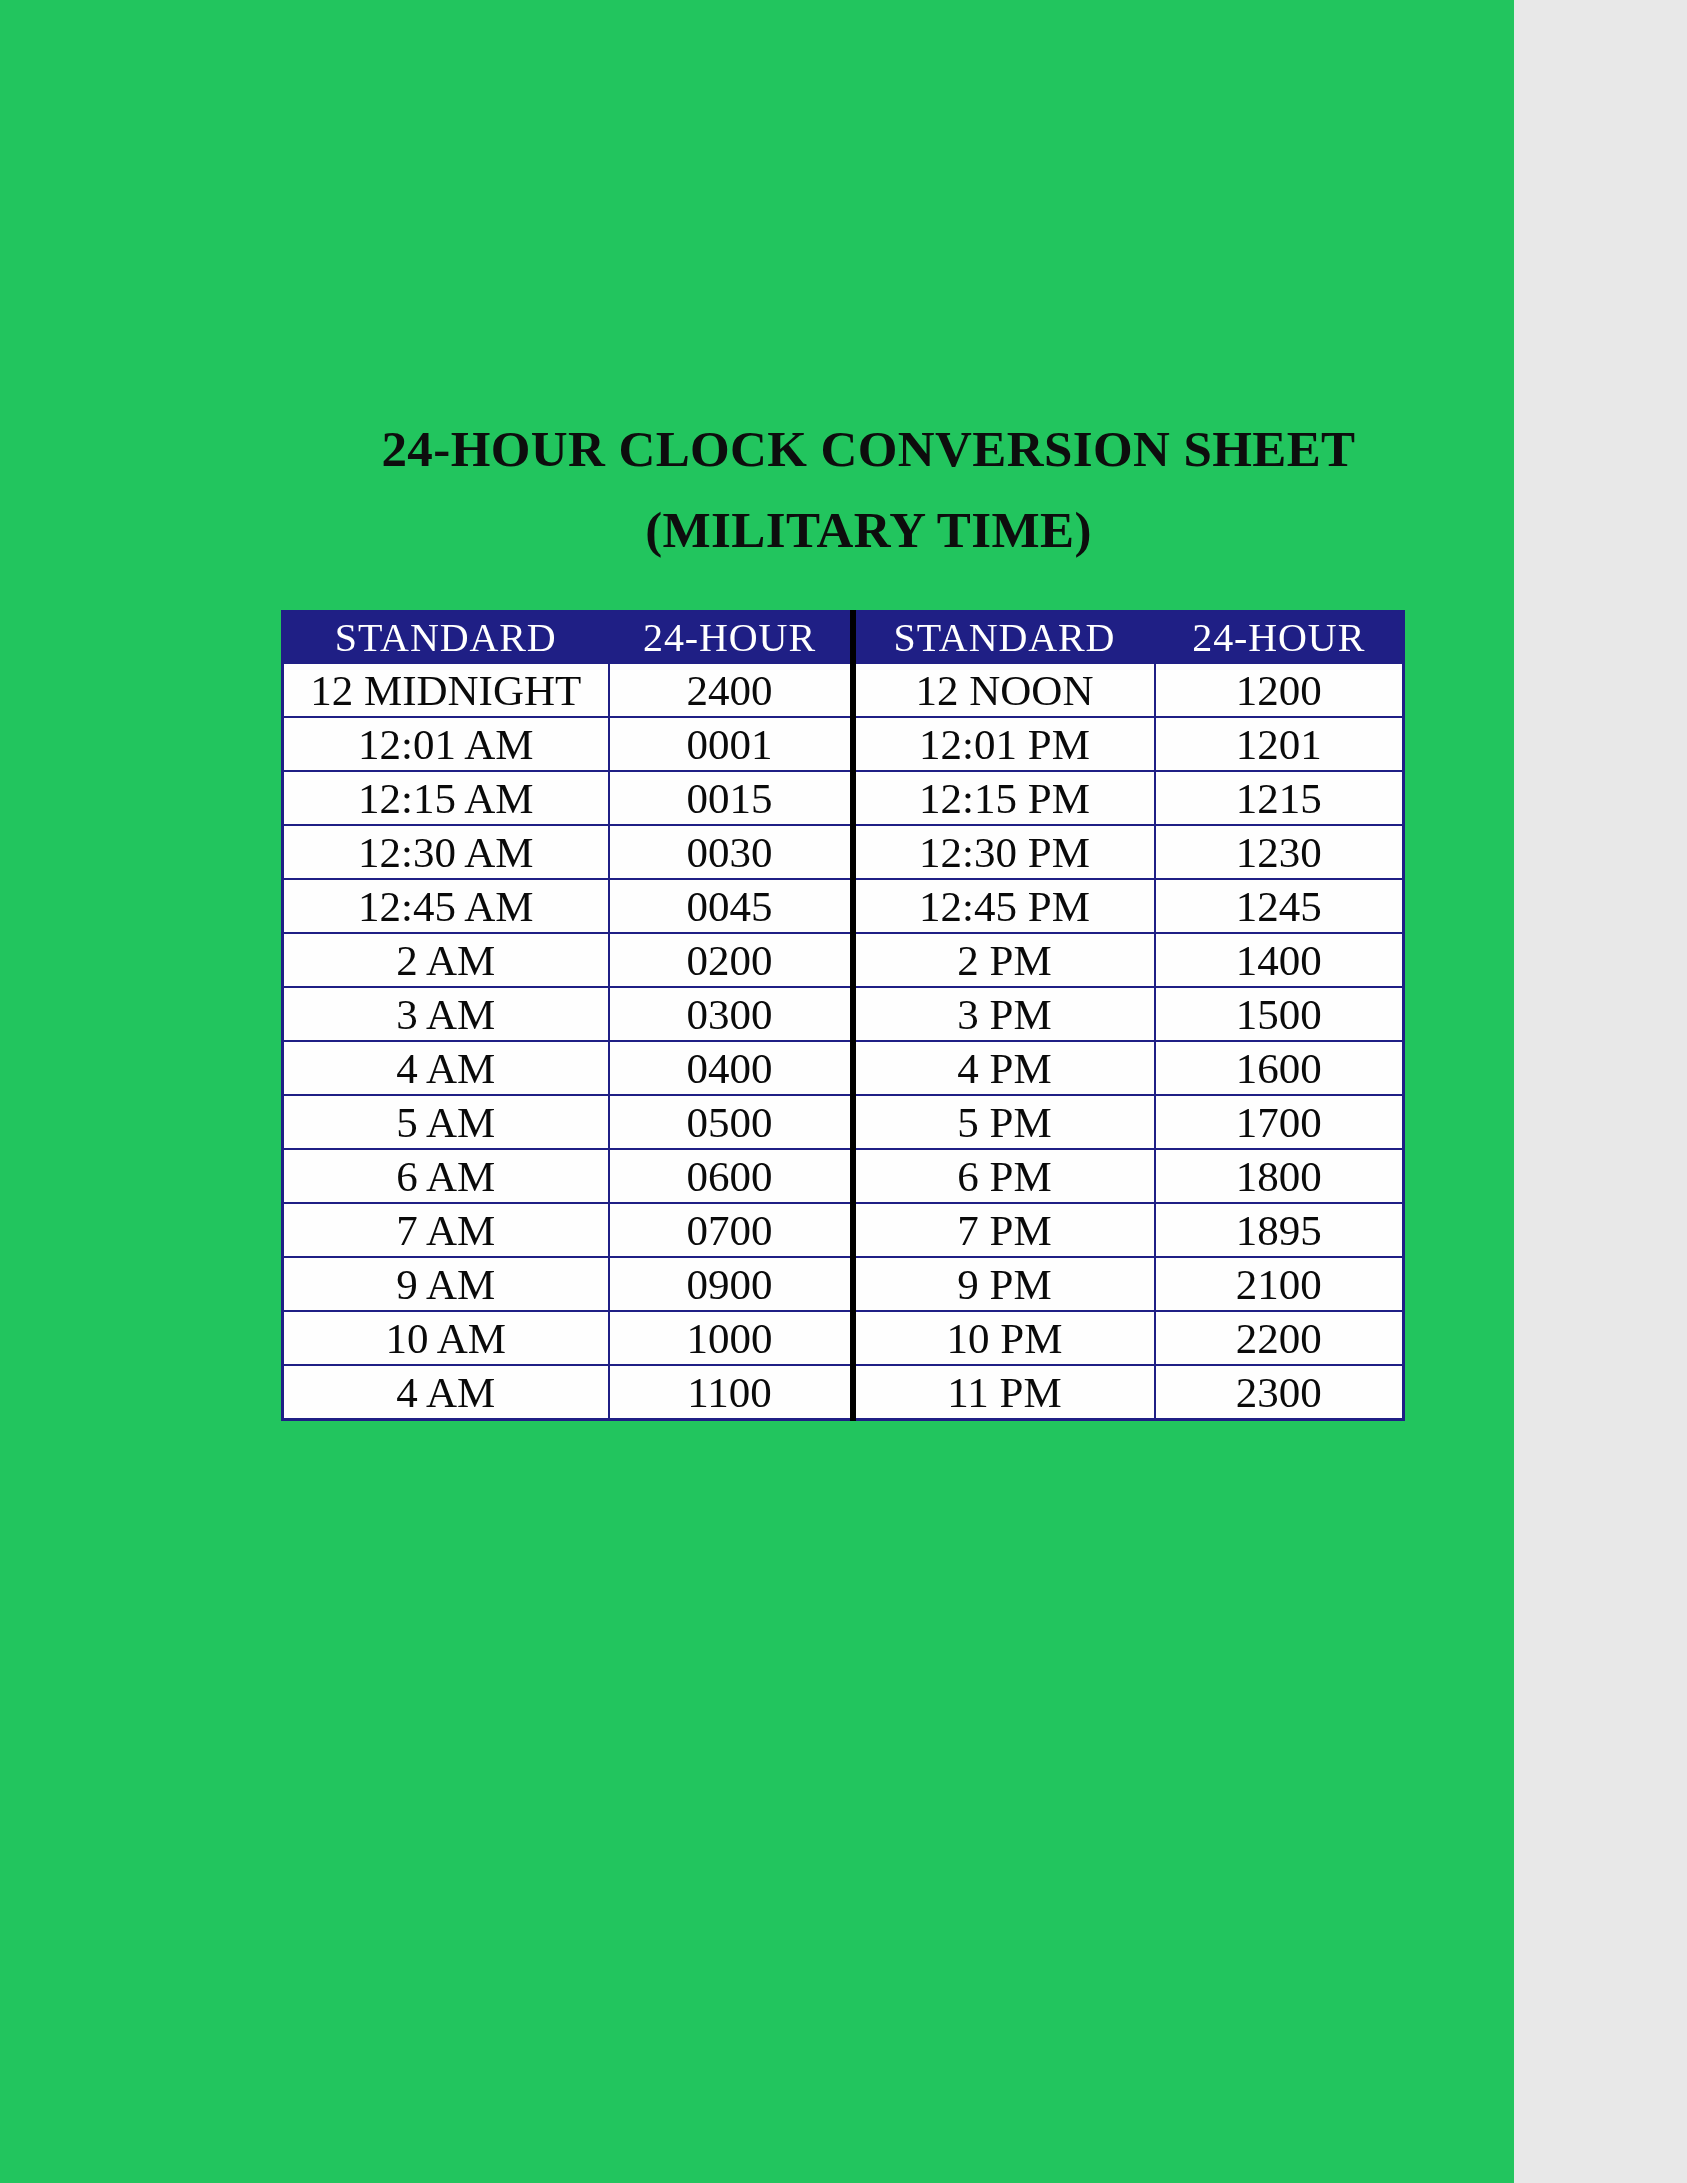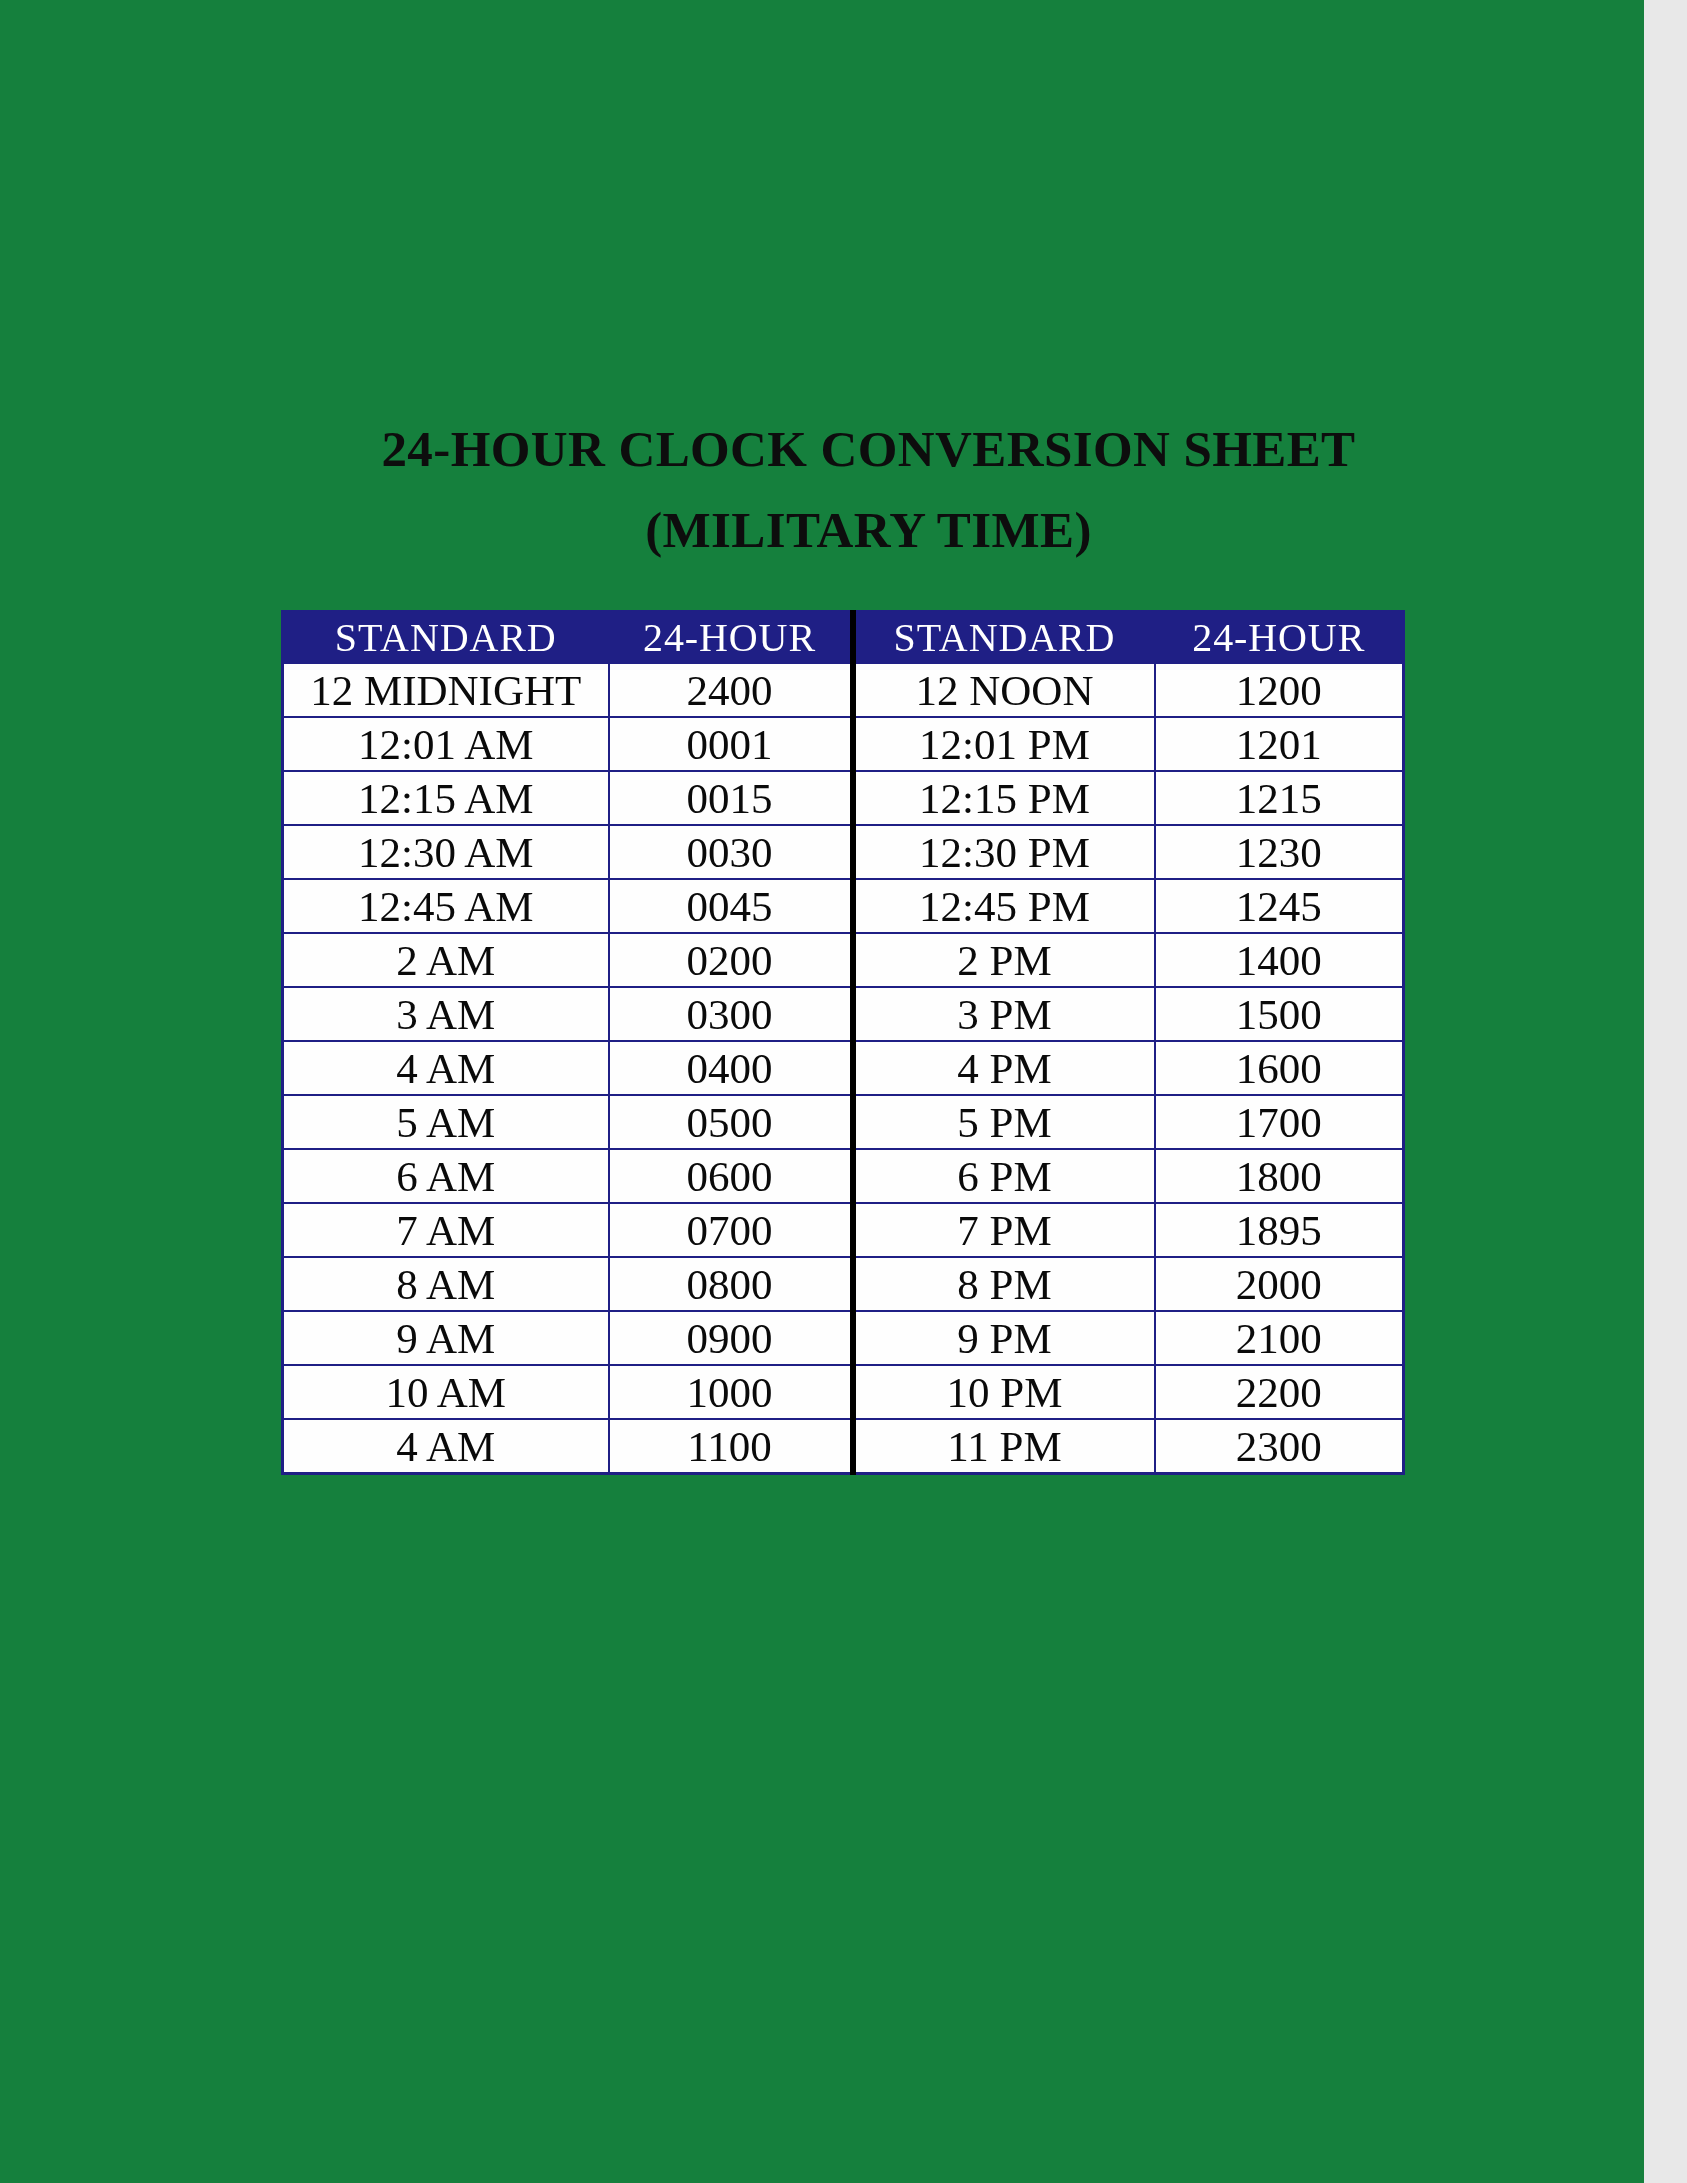--- a/index.html
+++ b/index.html
@@ -2,23 +2,23 @@
 <html style="--navy: #1f1f85; --divider: #000000;font-size:14px"><head>
 <meta charset="utf-8">
 <style>
   html, body {
     margin: 0;
     padding: 0;
     background: #e8e8e8;
   }
   .page {
     position: relative;
-    width: 1644px;
+    width: 1514px;
     height: 2184px;
-    background: #15803d;
+    background: #22c55e;
     font-family: "Liberation Serif", "DejaVu Serif", serif;
     overflow: hidden;
   }
   .title-block {
     position: absolute;
     top: 409px;
     left: 25px;
     width: 1687px;
     text-align: center;
     color: #0d0d0d;
@@ -150,26 +150,20 @@
           <td class="divider-left">6 PM</td>
           <td>1800</td>
         </tr>
         <tr>
           <td>7 AM</td>
           <td>0700</td>
           <td class="divider-left">7 PM</td>
           <td>1895</td>
         </tr>
         <tr>
-          <td>8 AM</td>
-          <td>0800</td>
-          <td class="divider-left">8 PM</td>
-          <td>2000</td>
-        </tr>
-        <tr>
           <td>9 AM</td>
           <td>0900</td>
           <td class="divider-left">9 PM</td>
           <td>2100</td>
         </tr>
         <tr>
           <td>10 AM</td>
           <td>1000</td>
           <td class="divider-left">10 PM</td>
           <td>2200</td>

